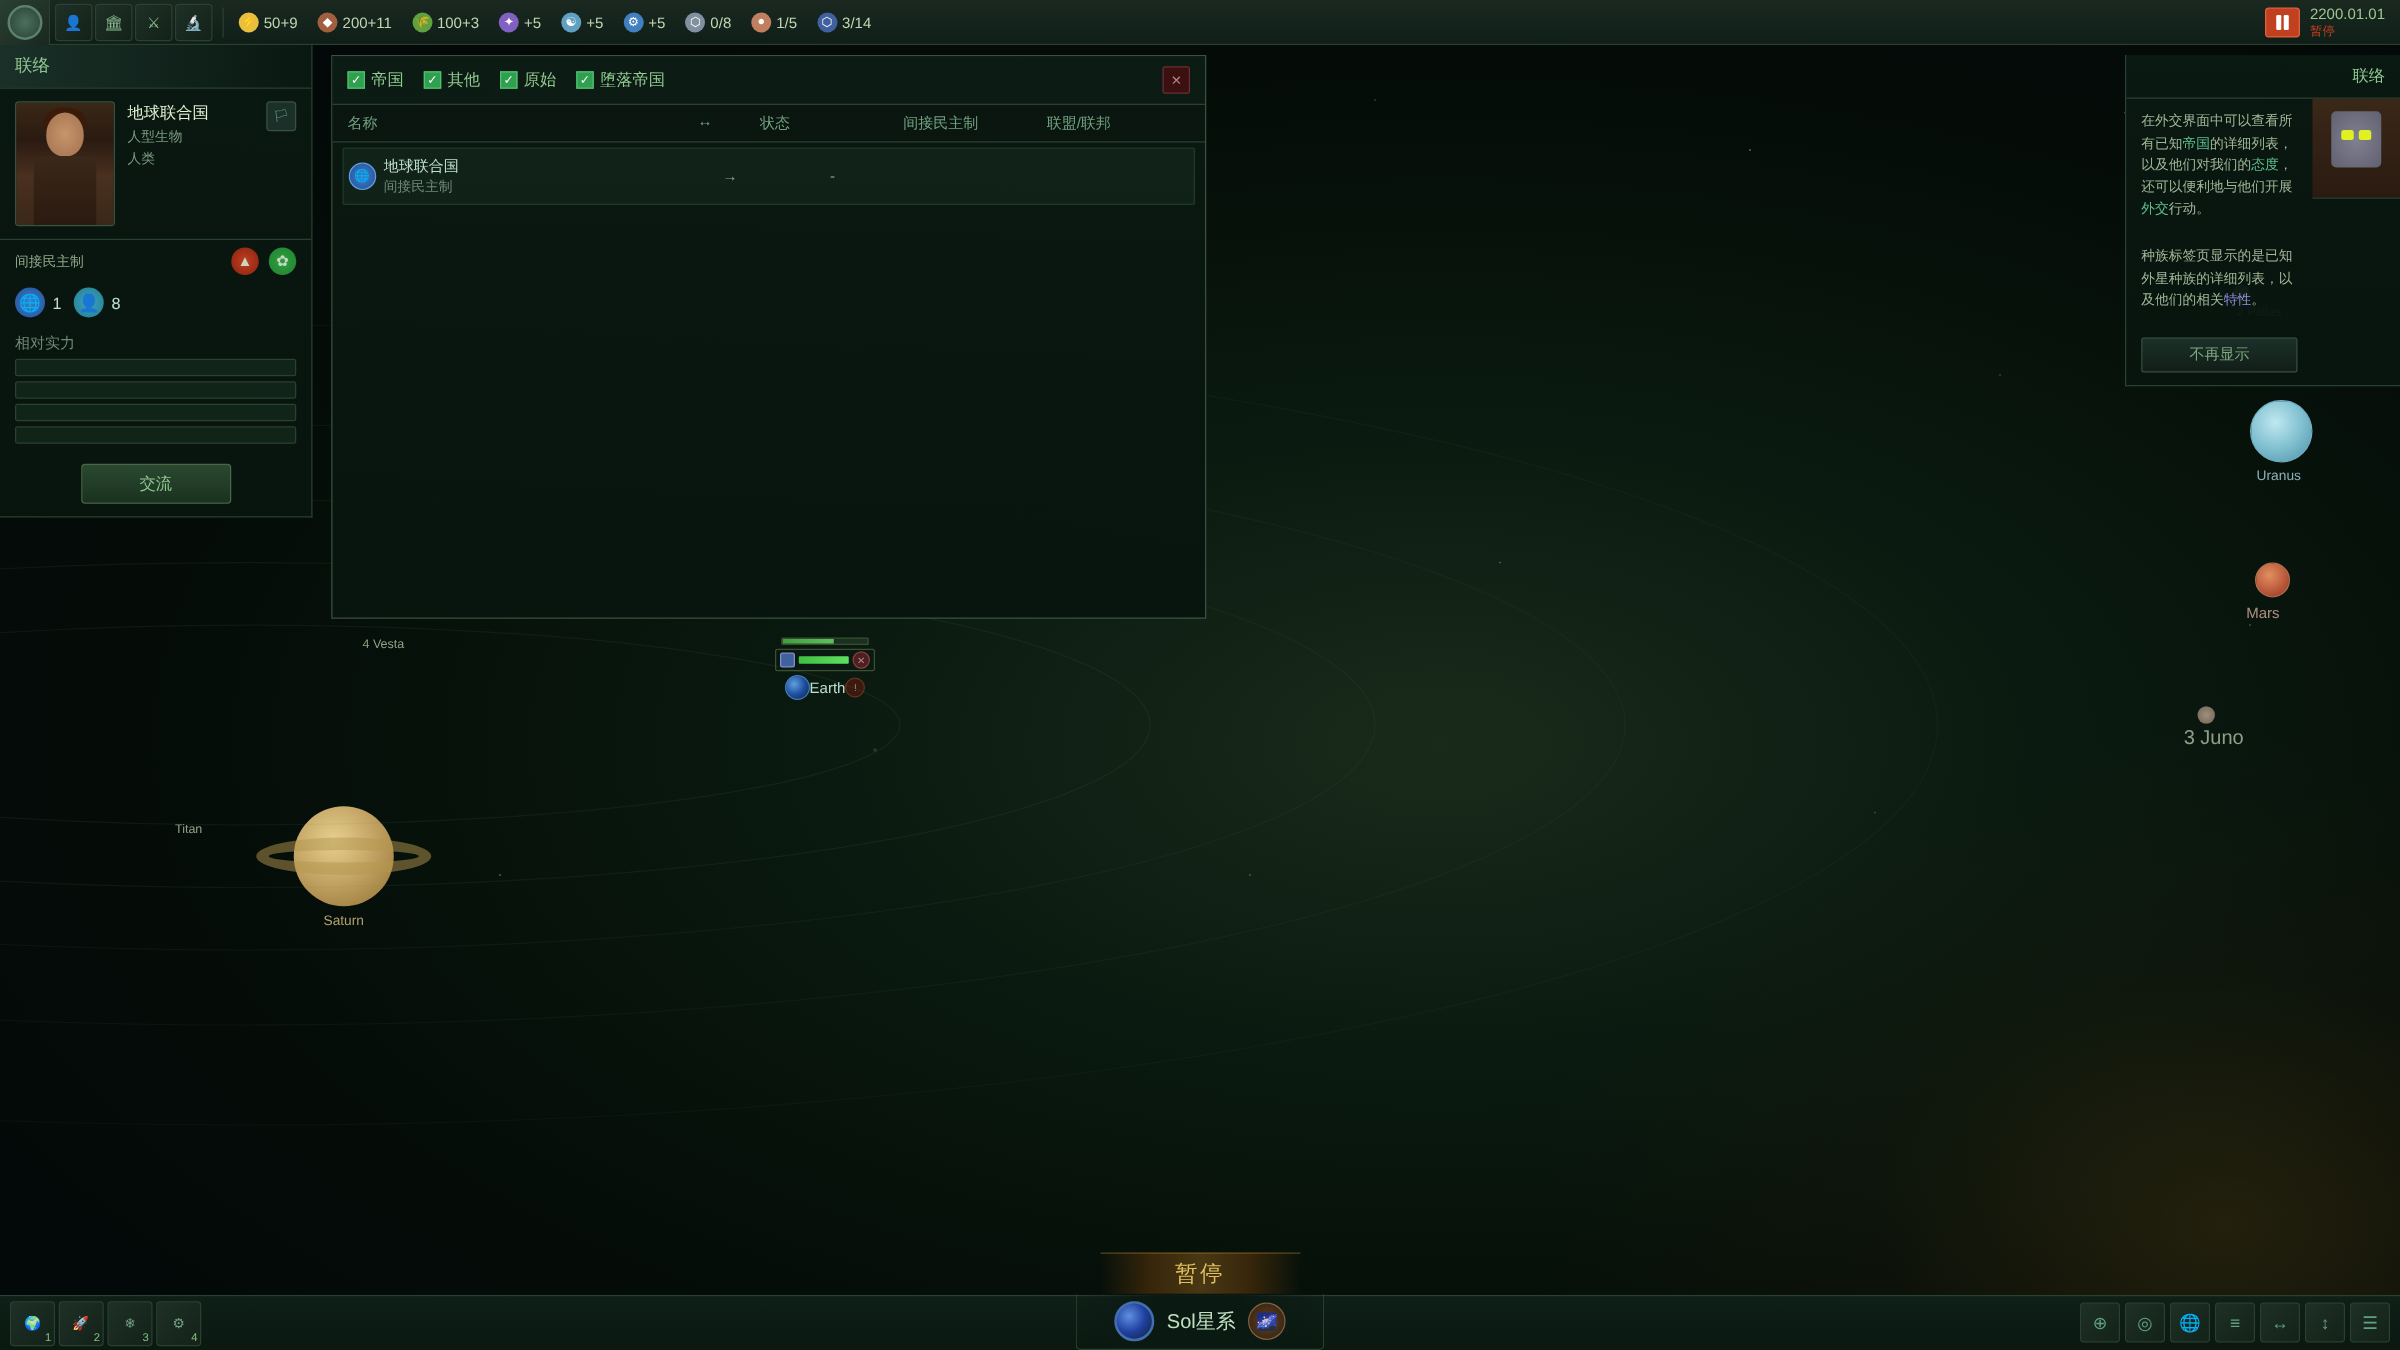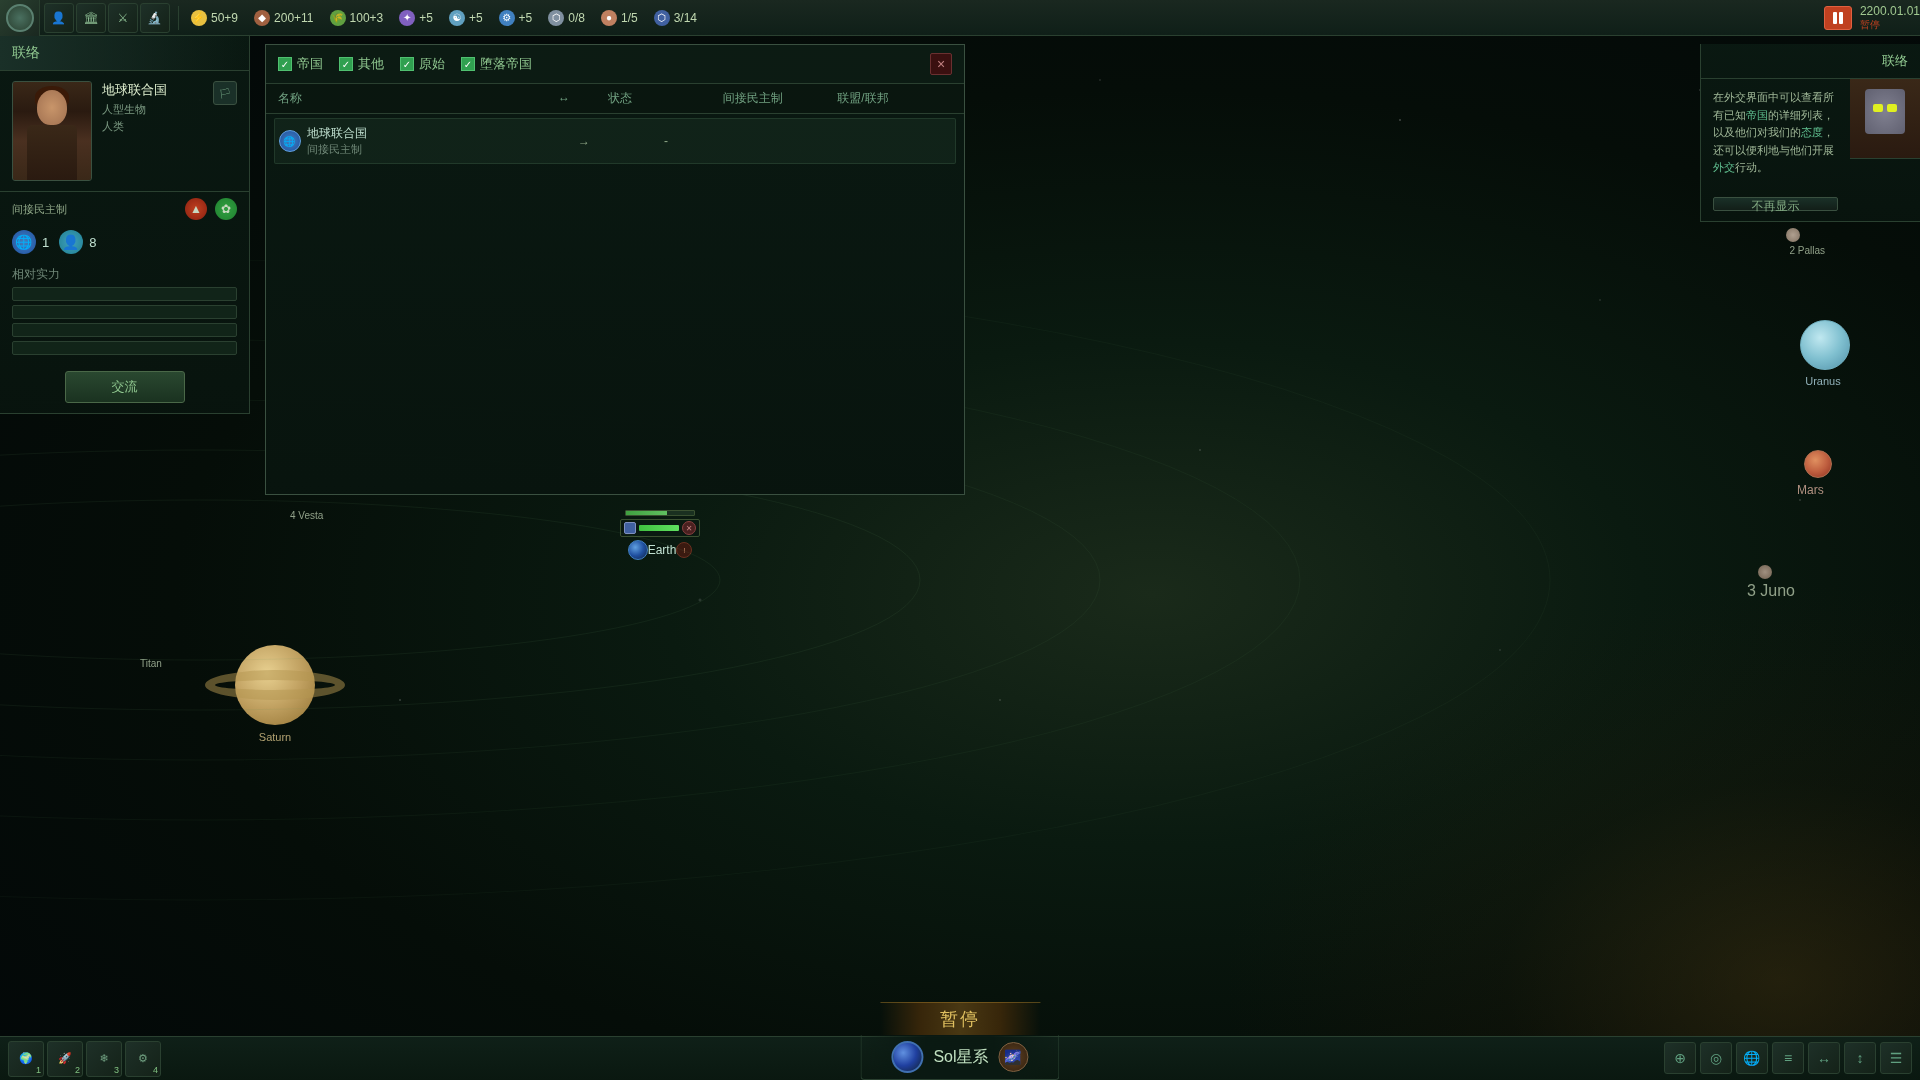--- a/index.html
+++ b/index.html
@@ -143,20 +143,21 @@
     .res-tech { background: #4080c0; color: #fff; }
     .res-alloys { background: #8090a0; color: #fff; }
     .res-consumer { background: #c08060; color: #fff; }
     .res-fleet { background: #4060a0; color: #fff; }
 
     .topbar-date {
       margin-left: auto;
       display: flex;
       align-items: center;
       gap: 8px;
+      padding-right: 12px;
     }
 
     .pause-btn {
       width: 28px;
       height: 24px;
       background: #c04020;
       border: 1px solid #e06040;
       border-radius: 3px;
       display: flex;
       align-items: center;
@@ -540,21 +541,21 @@
     }
 
     .text-highlight2 {
       color: #9090e0;
     }
 
     .no-show-btn {
       display: block;
       margin: 10px 12px 0;
       width: calc(100% - 24px);
-      height: 14px;
+      height: 28px;
       background: linear-gradient(to bottom, #1a3028, #121e18);
       border: 1px solid #3a5040;
       border-radius: 2px;
       color: #80a880;
       font-size: 12px;
       cursor: pointer;
       font-family: 'Microsoft YaHei', sans-serif;
     }
 
     
@@ -1071,20 +1072,23 @@
 </div>
 
 <div id="right-info">
   <div class="right-panel-title">联络</div>
 
   <div style="display:flex;gap:0;">
     <div style="flex:1;">
       <div class="right-panel-text">
         在外交界面中可以查看所有已知<span class="text-highlight">帝国</span>的详细列表，以及他们对我们的<span class="text-highlight">态度</span>，还可以便利地与他们开展<span class="text-highlight">外交</span>行动。
       </div>
+      <div class="right-panel-text">
+        种族标签页显示的是已知外星种族的详细列表，以及他们的相关<span class="text-highlight2">特性</span>。
+      </div>
 
       <button class="no-show-btn">不再显示</button>
     </div>
     <div class="avatar-img" style="width:70px;height:80px;flex-shrink:0;">
       <div class="robot-head">
         <div class="robot-eye robot-eye-l"></div>
         <div class="robot-eye robot-eye-r"></div>
       </div>
     </div>
   </div>

